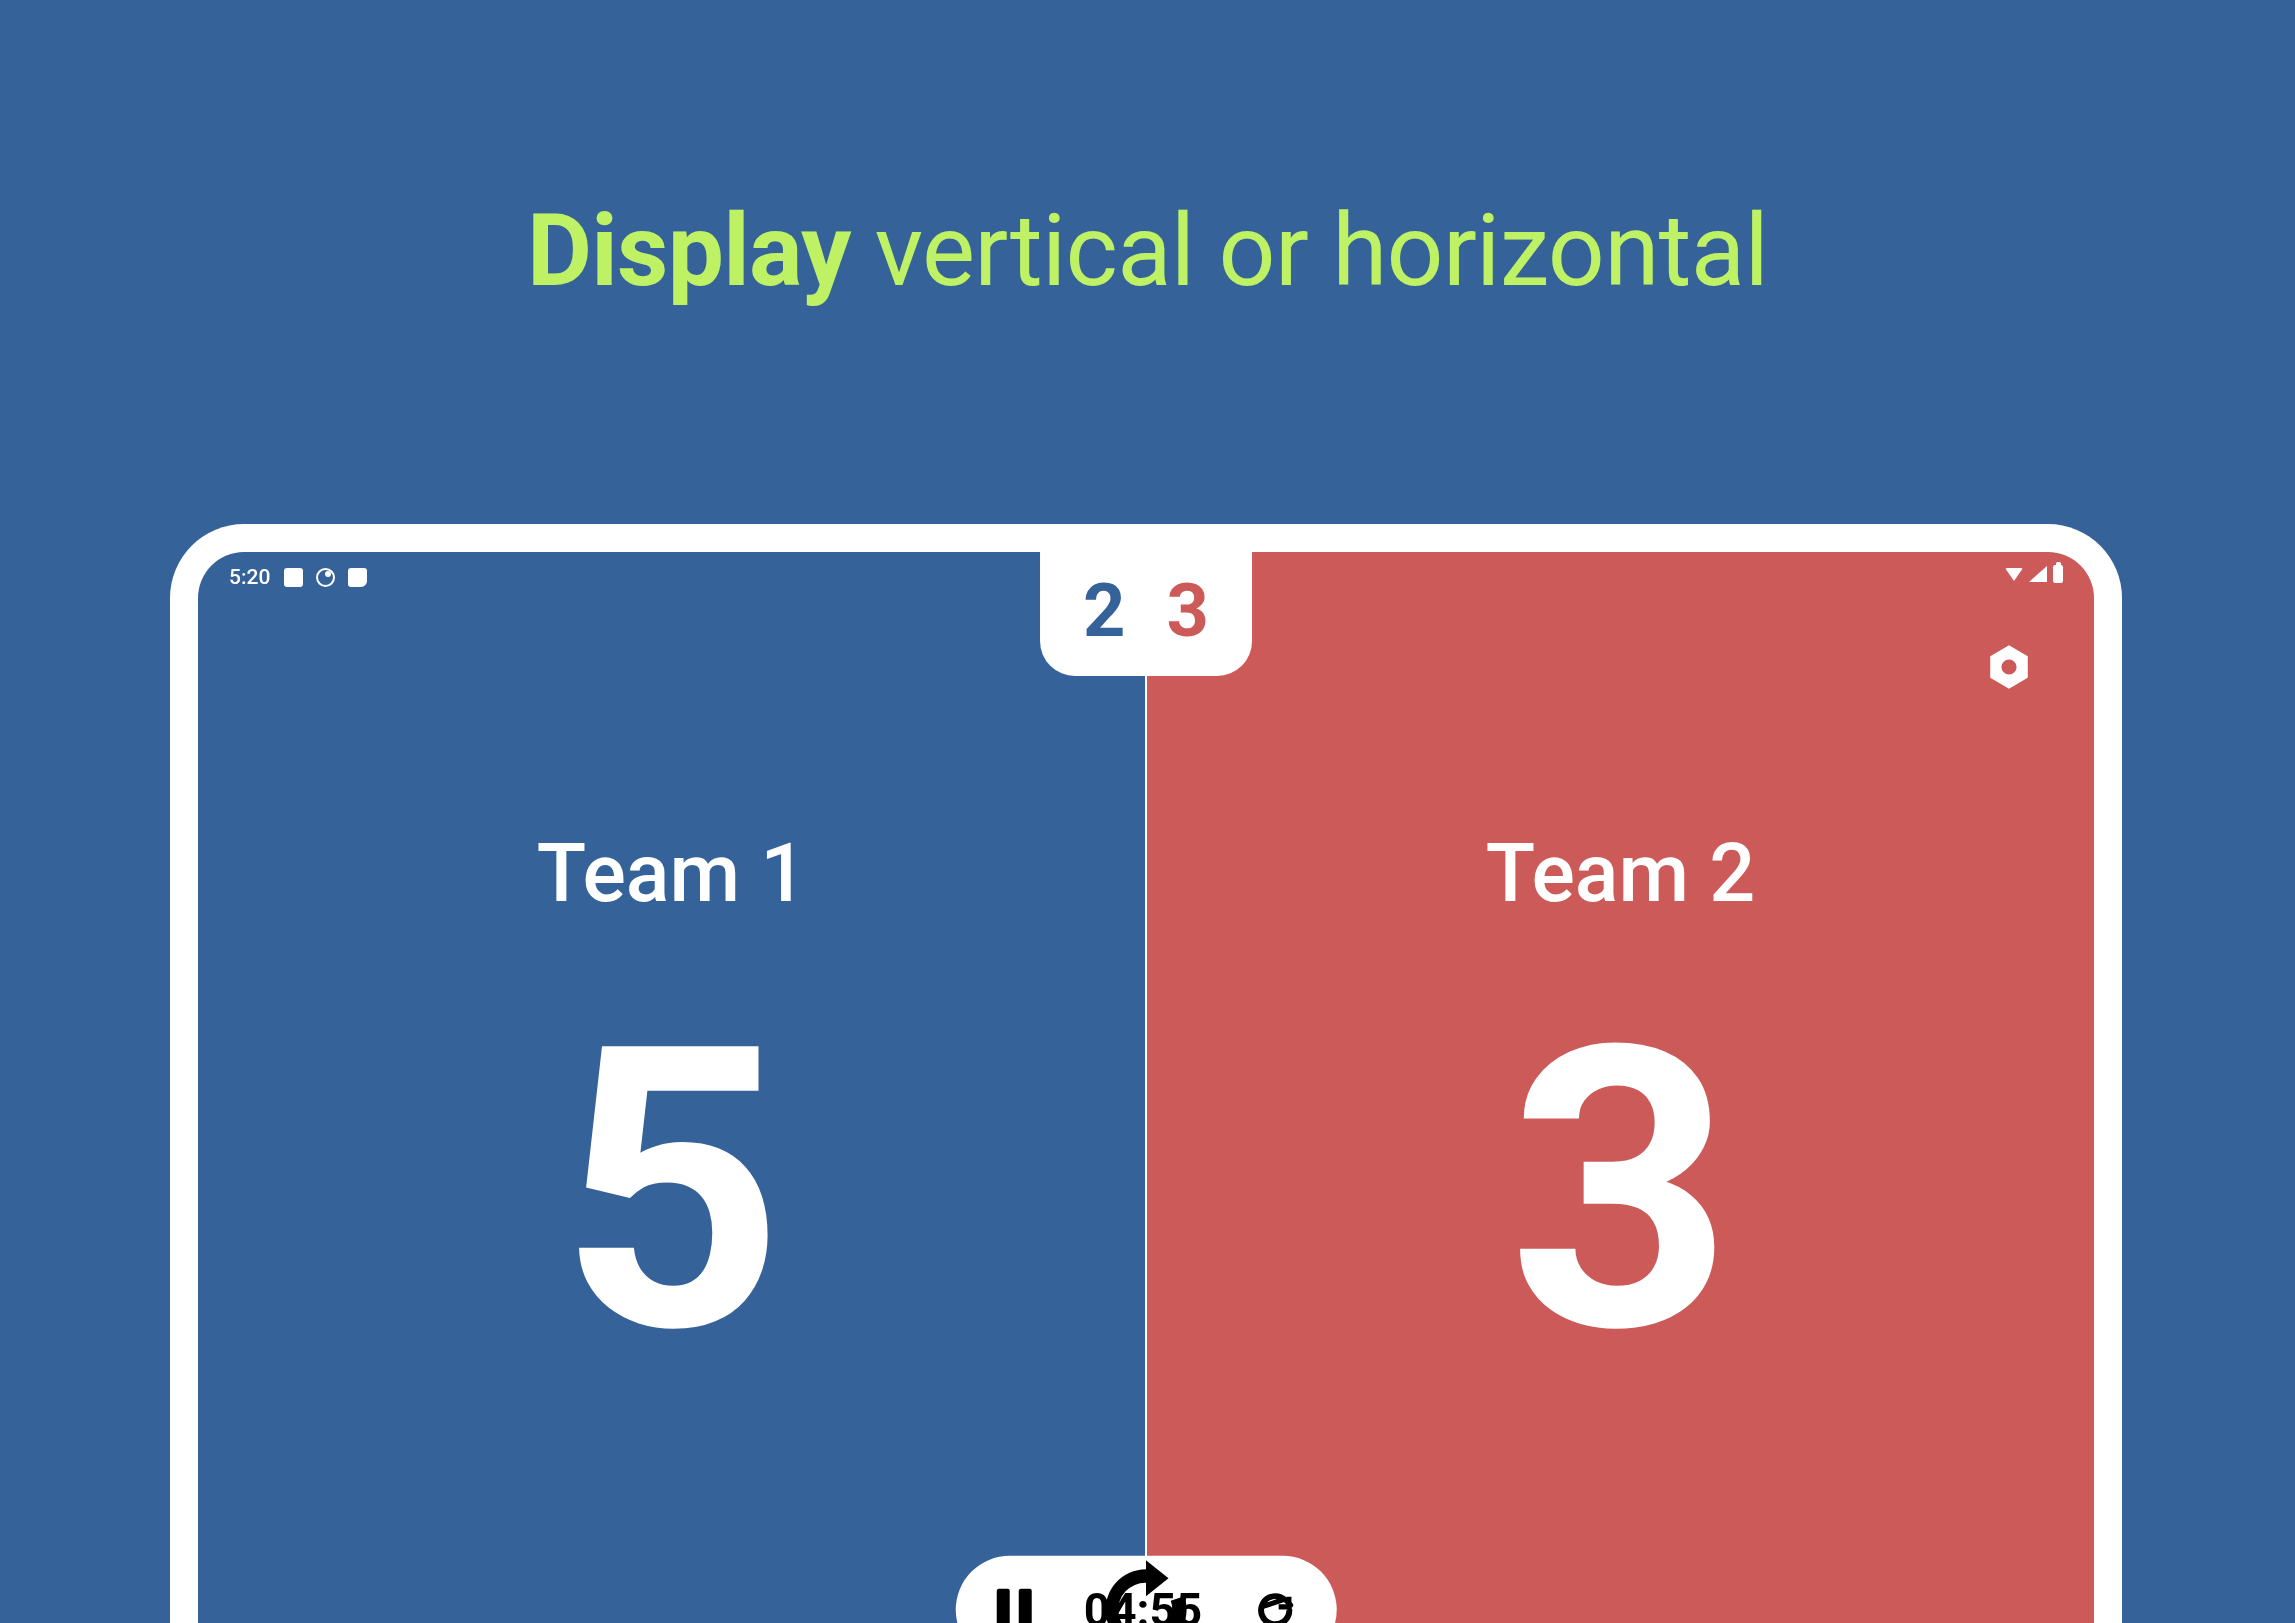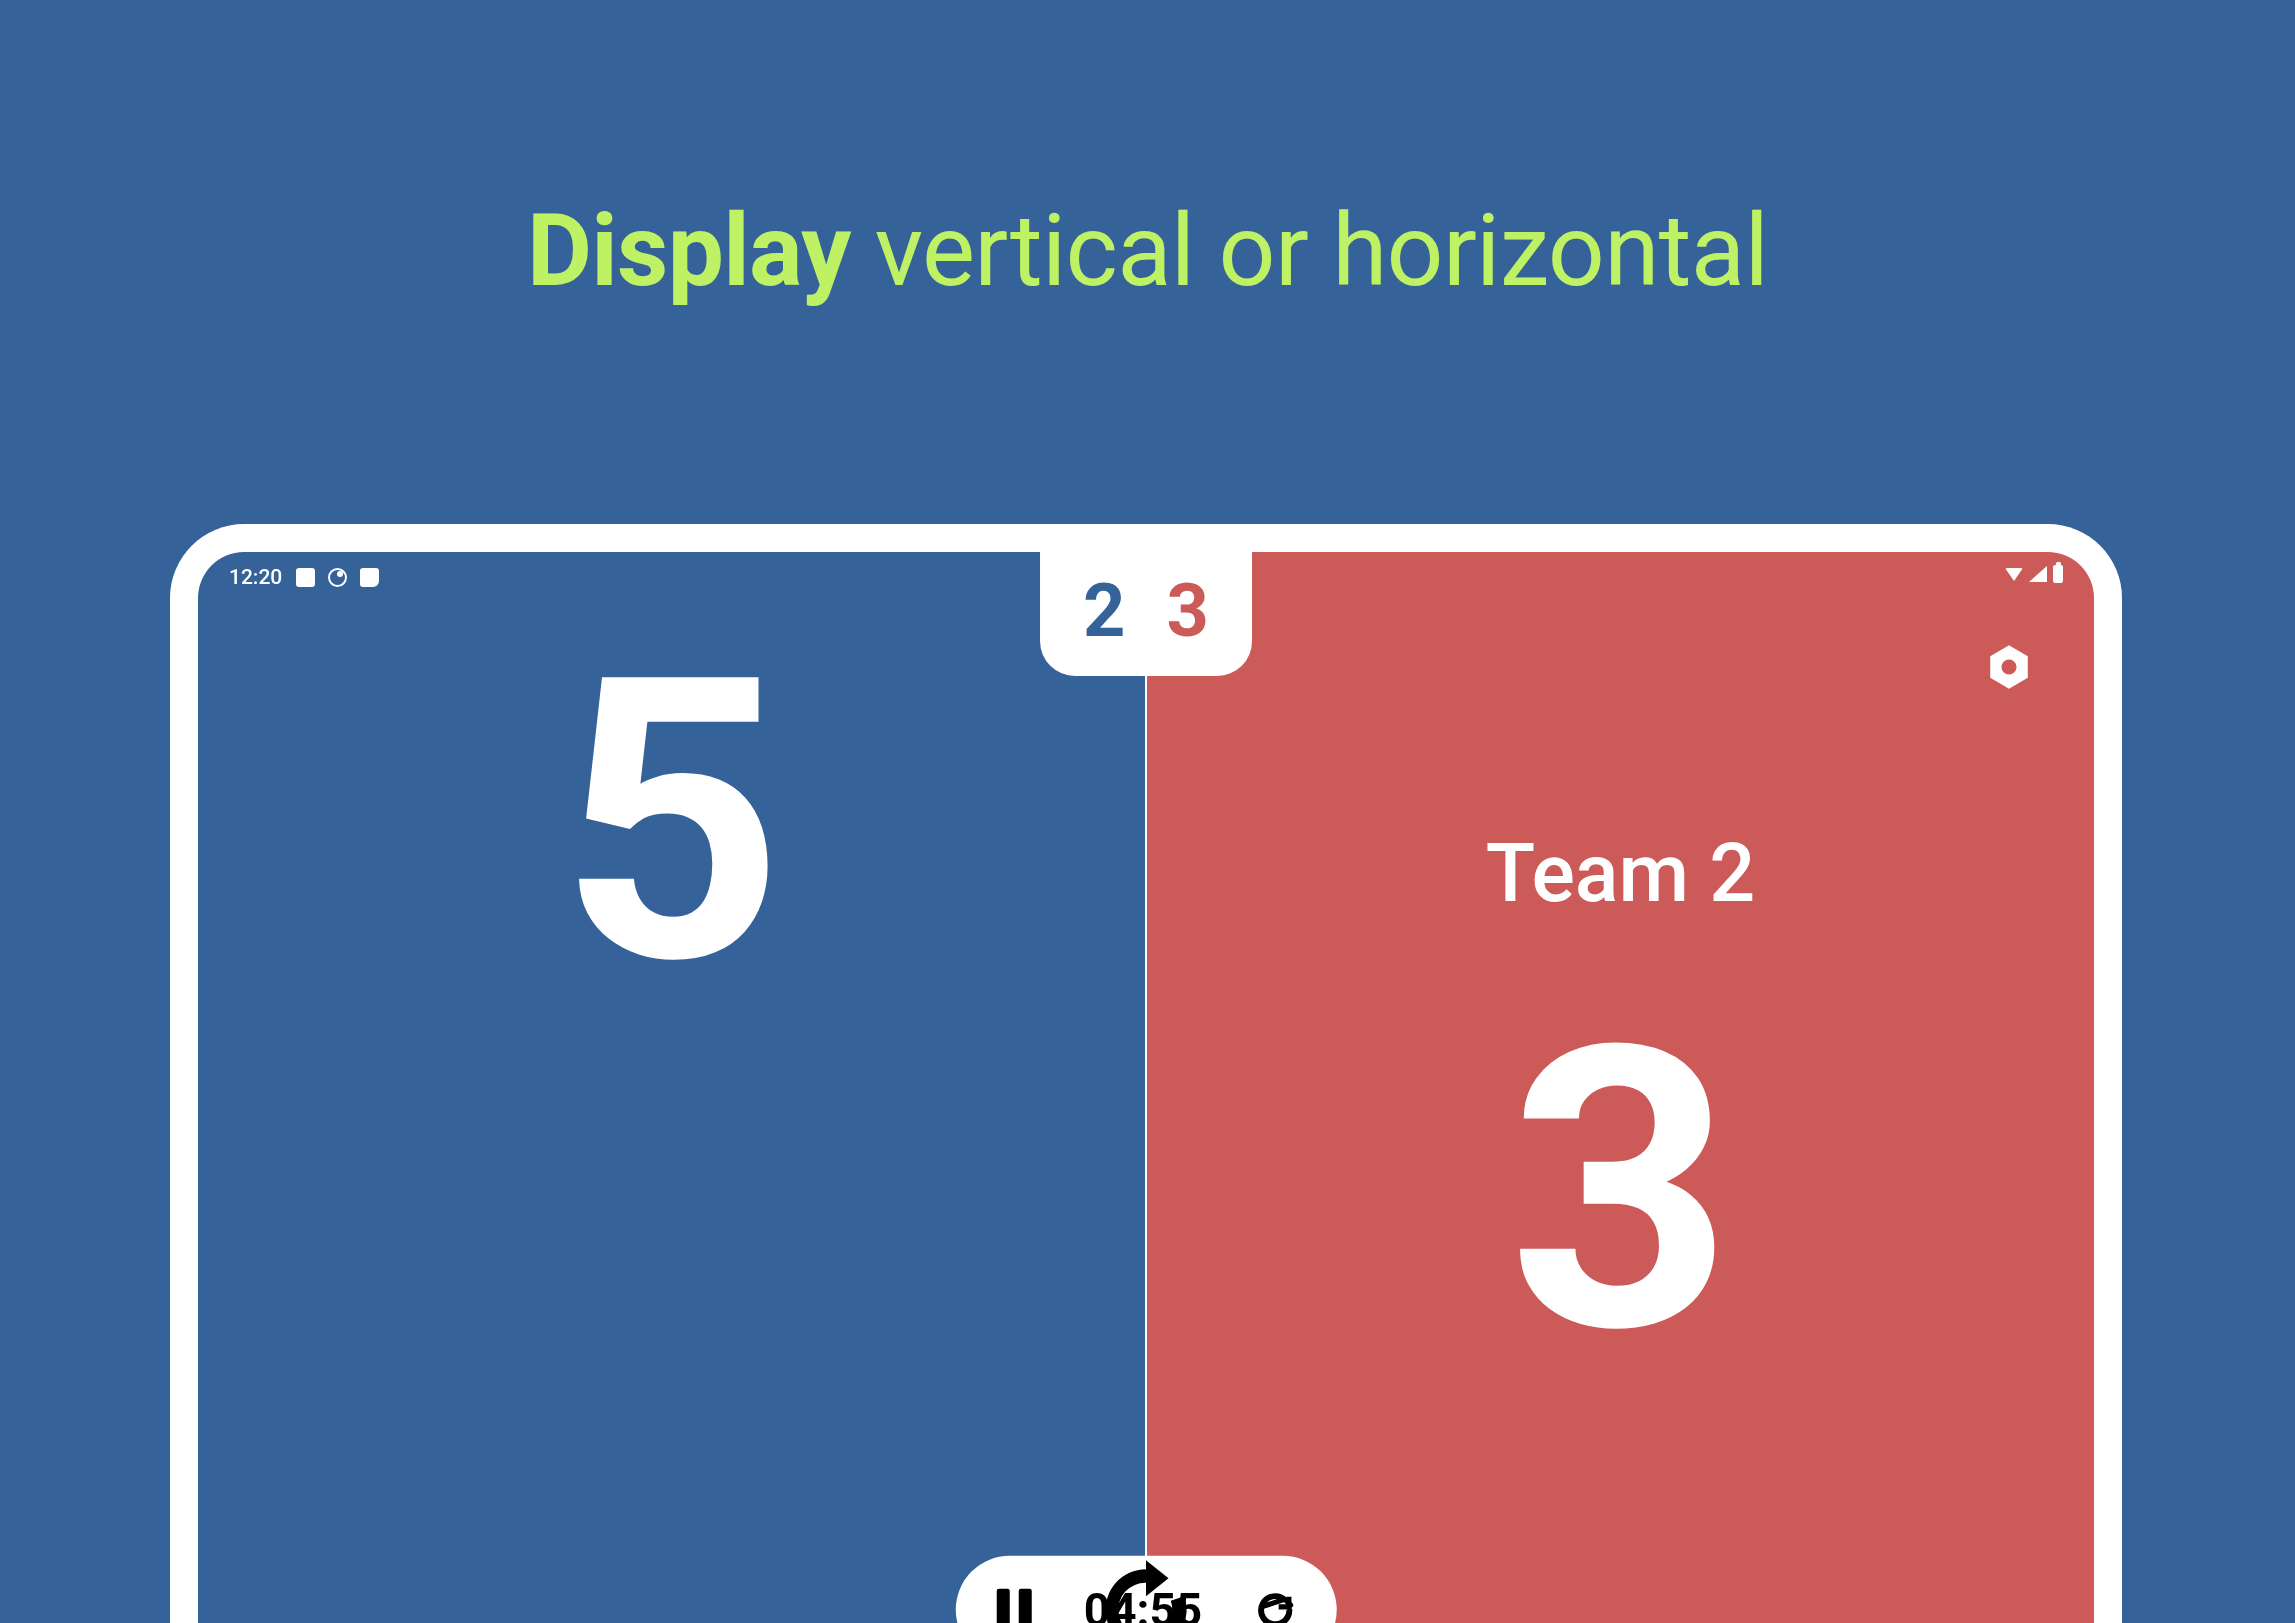--- a/index.html
+++ b/index.html
@@ -290,25 +290,26 @@
 
   <div class="set-score-badge">
     <span class="set-score blue">2</span>
     <span class="set-score red">3</span>
   </div>
 
   <div class="tablet-screen">
 
     <div class="team-panel left">
       <div class="status-bar-left">
-        <span>12:20</span>
+        <span>5:20</span>
         <span class="status-icon"></span>
         <span class="status-icon round"></span>
         <span class="status-icon" style="border-radius:3px 3px 6px 3px;"></span>
       </div>
+      <div class="team-name">Team 1</div>
       <div class="team-score">5</div>
     </div>
 
     <div class="team-panel right">
       <div class="status-bar-right">
         <span class="wifi-icon"></span>
         <span class="signal-icon"></span>
         <span class="battery-icon"></span>
       </div>
       <div class="settings-icon">

